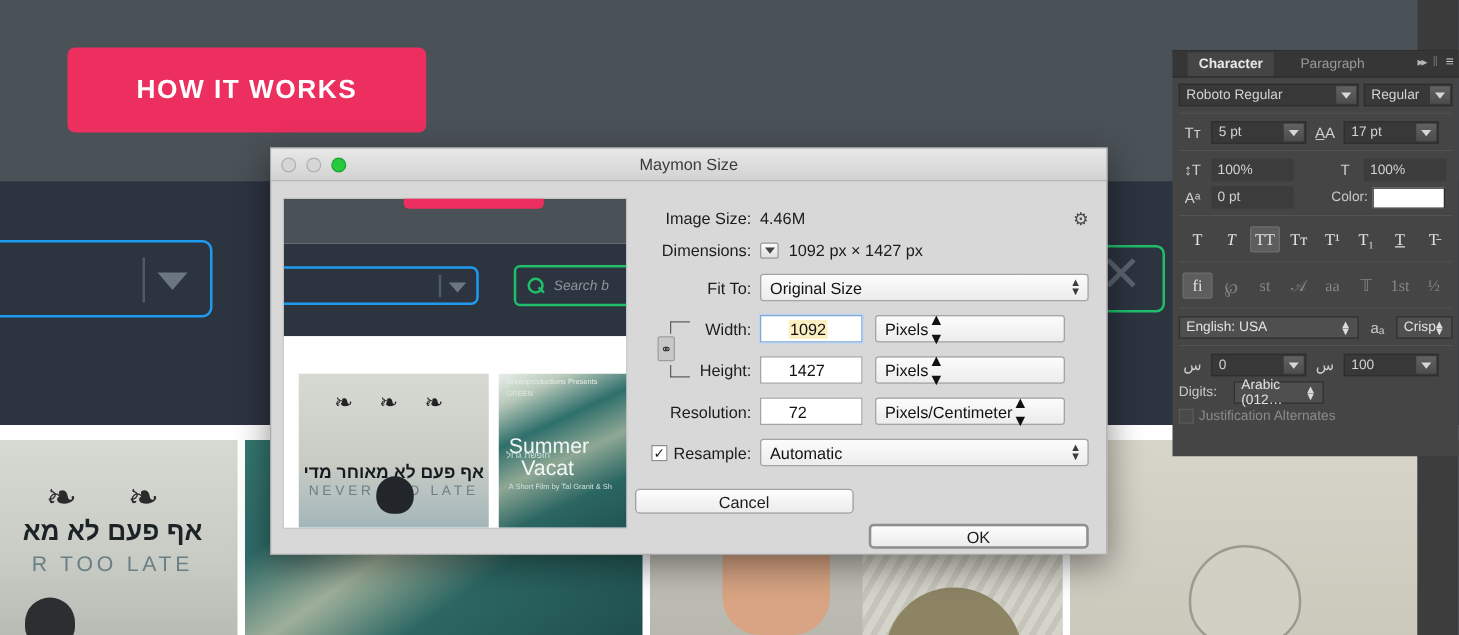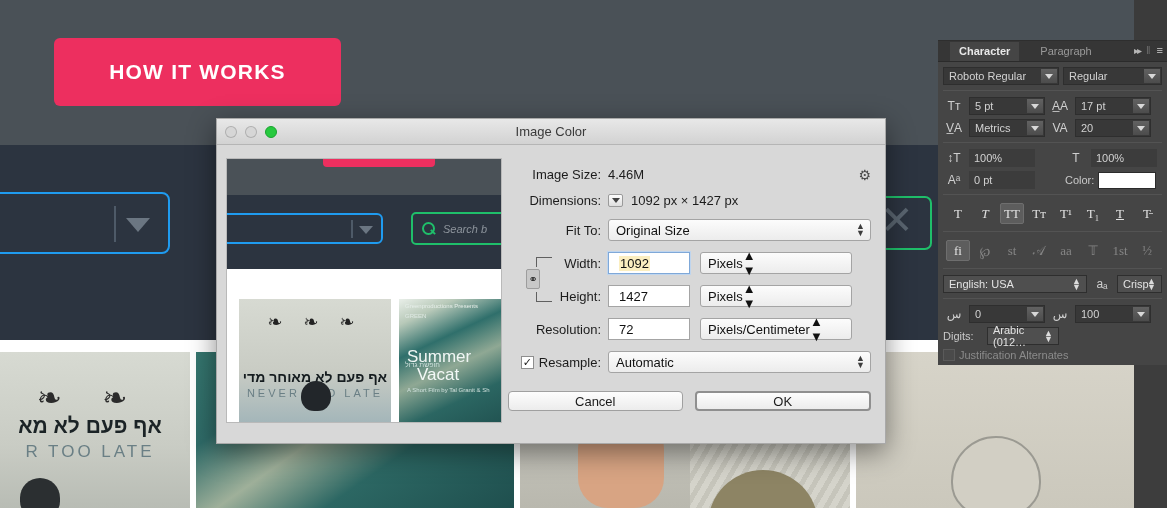--- a/index.html
+++ b/index.html
@@ -330,21 +330,21 @@
     border: 1px solid #a4a4a4; border-radius: 3px; position: relative;
     display: flex; align-items: center; padding-left: 7px;
     font-size: 13px; color: #111;
   }
   .sel .stepper {
     position: absolute; right: 5px; top: 3px; display: flex; flex-direction: column;
     align-items: center; line-height: 7px; font-size: 9px; color: #3c3c3c;
   }
   .inp {
     width: 82px; height: 22px; background: #ffffff; border: 1px solid #a4a4a4;
-    display: flex; align-items: center; padding-left: 10px; font-size: 13px; color: #111;
+    display: flex; align-items: center; padding-left: 22px; font-size: 13px; color: #111;
   }
   .inp.focus { border-color: #7fa8d8; box-shadow: 0 0 0 1px #bfd5ee; }
   .inp .hl { background: #fbeec0; padding: 0 1px; }
   .unit {
     width: 152px; height: 22px; margin-left: 10px;
     background: linear-gradient(#fcfcfc,#ececec); border: 1px solid #a4a4a4;
     border-radius: 3px; position: relative; display: flex; align-items: center;
     padding-left: 7px; font-size: 13px; color: #111;
   }
   .chain {
@@ -363,21 +363,21 @@
     width: 13px; height: 13px; background: #fff; border: 1px solid #8e8e8e;
     display: flex; align-items: center; justify-content: center;
     font-size: 11px; color: #1c1c1c; margin-right: 5px;
   }
   .btnrow { display: flex; gap: 12px; margin-top: 18px; padding-right: 0; }
   .btn {
     flex: 1; height: 20px; border-radius: 4px; font-size: 13px; color: #1b1b1b;
     display: flex; align-items: center; justify-content: center;
     background: linear-gradient(#fdfdfd,#ececec); border: 1px solid #a0a0a0;
   }
-  .btn.default { border: 2px solid #8f8f8f; }
+  .btn.default { border: 2px solid #8f8f8f; margin-top: 28px; }
 </style>
 </head>
 <body>
 
 <div id="root">
 
   <div class="bg-top">
     <div class="bg-top-shadowtext"></div>
   </div>
   <div class="how-btn">
@@ -438,21 +438,21 @@
       <div class="cp-tab">Paragraph</div>
       <div class="cp-tab-ctrls">
         <span class="cp-dblarrow">▸▸</span>
         <span class="cp-vbar">‖</span>
         <span class="cp-menu">≡</span>
       </div>
     </div>
 
     <div class="cp-body">
       <div class="cp-row">
-        <div class="cp-field" style="width:116px">
+        <div class="cp-field" style="width:144px">
           <span>Roboto Regular</span>
           <span class="cp-arrowbox">
               <i></i>
             </span>
         </div>
         <div class="cp-field" style="flex:1">
           <span>Regular</span>
           <span class="cp-arrowbox">
               <i></i>
             </span>
@@ -471,36 +471,20 @@
         </div>
         <span class="cp-ico">A̲A</span>
         <div class="cp-field" style="width:76px">
           <span>17 pt</span>
           <span class="cp-arrowbox">
               <i></i>
             </span>
         </div>
       </div>
 
-      <div class="cp-row">
-        <span class="cp-ico">V̲A</span>
-        <div class="cp-field" style="width:76px">
-          <span>Metrics</span>
-          <span class="cp-arrowbox">
-              <i></i>
-            </span>
-        </div>
-        <span class="cp-ico">VA</span>
-        <div class="cp-field" style="width:76px">
-          <span>20</span>
-          <span class="cp-arrowbox">
-              <i></i>
-            </span>
-        </div>
-      </div>
 
       <div class="cp-sep"></div>
 
       <div class="cp-row">
         <span class="cp-ico">↕T</span>
         <div class="cp-field plain" style="width:66px">
           <span>100%</span>
         </div>
         <span class="cp-ico" style="margin-left:26px">T</span>
         <div class="cp-field plain" style="width:66px">
@@ -591,21 +575,21 @@
     </div>
   </div>
 
   <div class="dlg">
     <div class="dlg-title">
       <div class="dlg-lights">
         <span class="lt red"></span>
         <span class="lt yellow"></span>
         <span class="lt green"></span>
       </div>
-      <span>Image Color</span>
+      <span>Maymon Size</span>
     </div>
 
     <div class="dlg-body">
 
       <div class="preview">
         <div class="pv-top">
           <div class="pv-pill"></div>
         </div>
         <div class="pv-band"></div>
         <div class="pv-sel">

